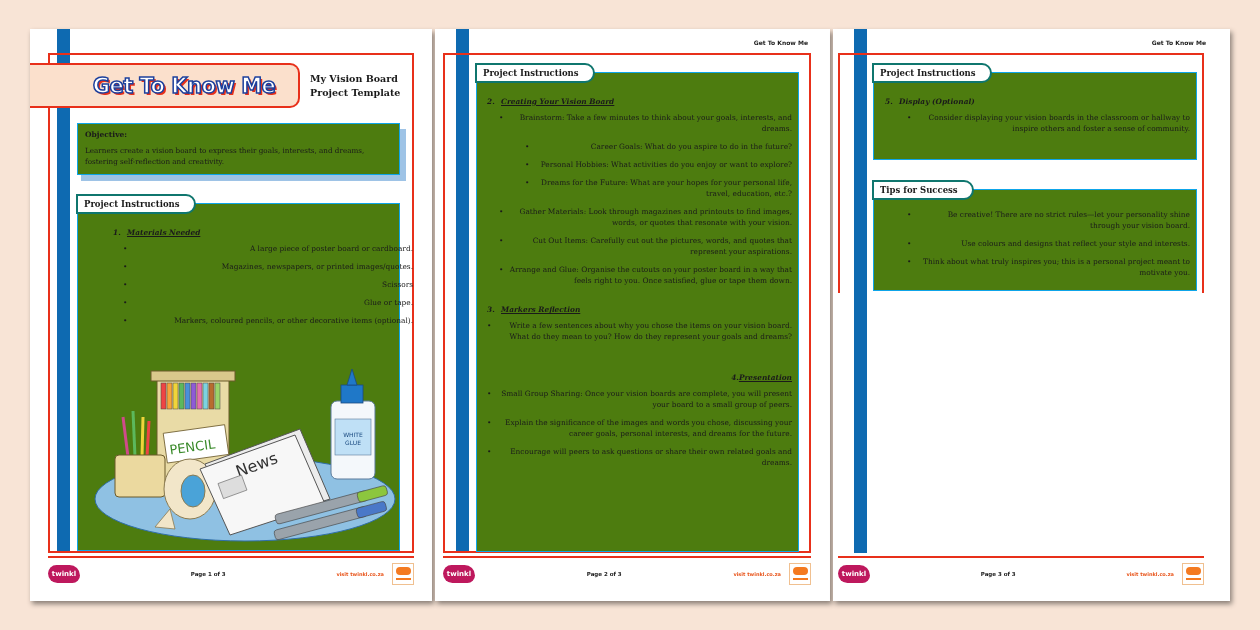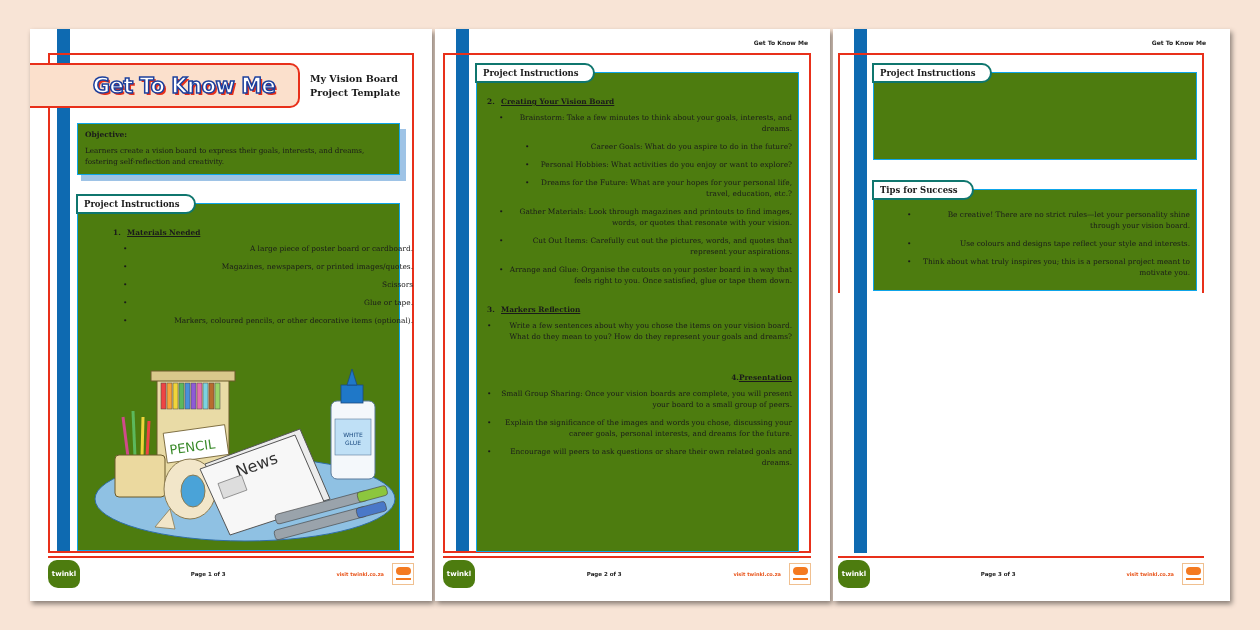--- a/index.html
+++ b/index.html
@@ -34,22 +34,22 @@
     background: #e8301a;
   }
   .footer {
     position: absolute;
     height: 26px;
     display: flex;
     align-items: center;
     justify-content: space-between;
   }
   .twinkl-logo {
-    width: 32px; height: 28px;
-    background: #4d7c0f;
+    width: 32px; height: 18px;
+    background: #be185d;
     border-radius: 9px 11px 8px 10px;
     color: #fff;
     font-size: 7px;
     font-weight: bold;
     display: flex; align-items: center; justify-content: center;
     font-family: "DejaVu Sans", sans-serif;
   }
   .page-num {
     font-size: 5.5px;
     font-weight: bold;
@@ -100,20 +100,21 @@
   }
   .content {
     position: absolute;
     font-family: "DejaVu Serif", serif;
     font-size: 7.4px;
     line-height: 11px;
   }
   .step-title {
     font-weight: bold;
     margin-bottom: 5px;
+    font-style: italic;
   }
   .step-title .num { display: inline-block; width: 14px; }
   .step-title .label { text-decoration: underline; }
   ul.bullets { list-style: none; text-align: right; }
   ul.bullets li {
     position: relative;
     padding-left: 10px;
     margin-bottom: 7px;
   }
   ul.bullets li::before {
@@ -311,27 +312,35 @@
 </div>
 
 <div class="page" style="left:833px; width:397px;">
   <div class="blue-bar" style="left:21px;"></div>
   <div class="running-header" style="right:24px;">Get To Know Me</div>
   <div class="outer-frame" style="left:5px; top:24px; width:366px; height:500px; border-bottom:none; height:240px;"></div>
   <div style="position:absolute; left:5px; top:24px; width:2px; height:240px; background:#e8301a;"></div>
 
   <div class="section-tab" style="left:39px; top:34px;">Project Instructions</div>
   <div class="section-box" style="left:40px; top:43px; width:324px; height:88px;"></div>
+  <div class="content" style="left:52px; top:67px; width:305px;">
+    <div class="step-title">
+      <span class="num">5.</span><span>Display (Optional)</span>
+    </div>
+    <ul class="bullets" style="padding-left:22px;">
+      <li>Consider displaying your vision boards in the classroom or hallway to inspire others and foster a sense of community.</li>
+    </ul>
+  </div>
 
   <div class="section-tab" style="left:39px; top:151px;">Tips for Success</div>
   <div class="section-box" style="left:40px; top:160px; width:324px; height:102px;"></div>
   <div class="content" style="left:52px; top:180px; width:305px;">
     <ul class="bullets" style="padding-left:22px;">
       <li>Be creative! There are no strict rules—let your personality shine through your vision board.</li>
-      <li>Use colours and designs tape reflect your style and interests.</li>
+      <li>Use colours and designs that reflect your style and interests.</li>
       <li>Think about what truly inspires you; this is a personal project meant to motivate you.</li>
     </ul>
   </div>
 
   <div class="footer-line" style="left:5px; top:527px; width:366px;"></div>
   <div class="footer" style="left:5px; top:532px; width:366px;">
     <div class="twinkl-logo">twinkl</div>
     <div class="page-num">Page 3 of 3</div>
     <div class="footer-right">
       <span class="url">visit twinkl.co.za</span>

